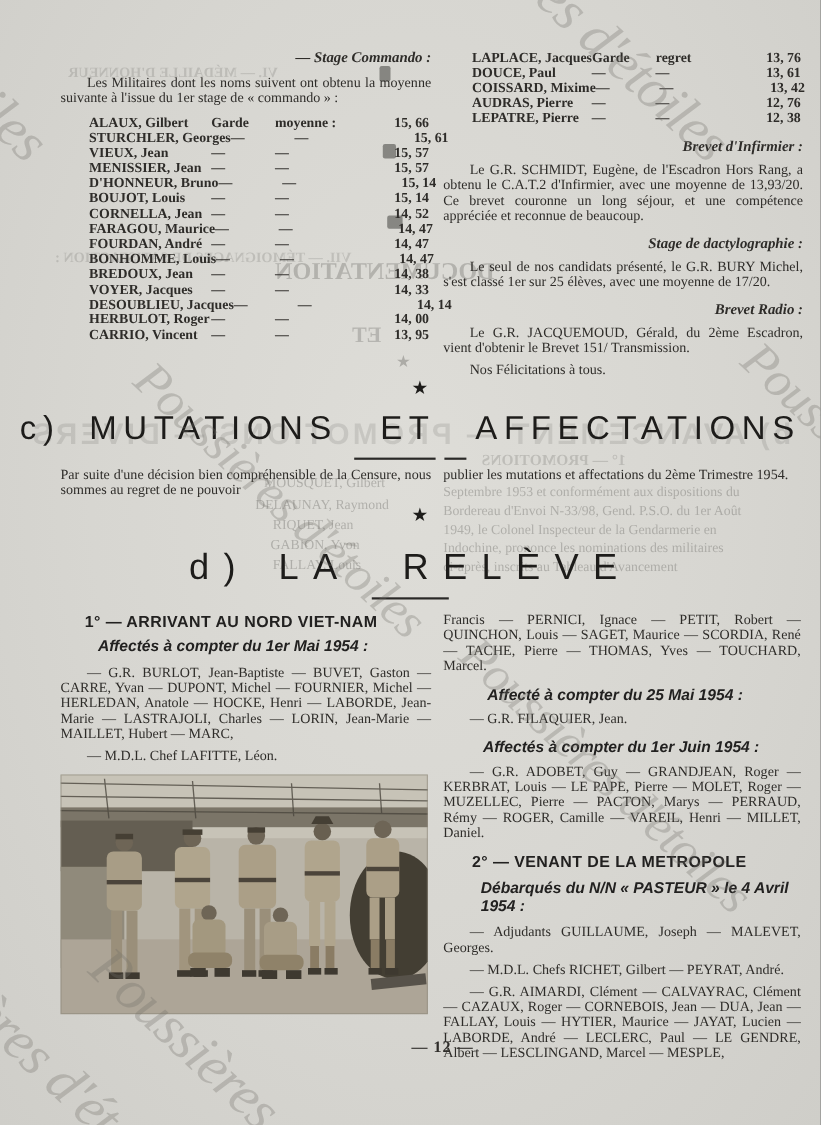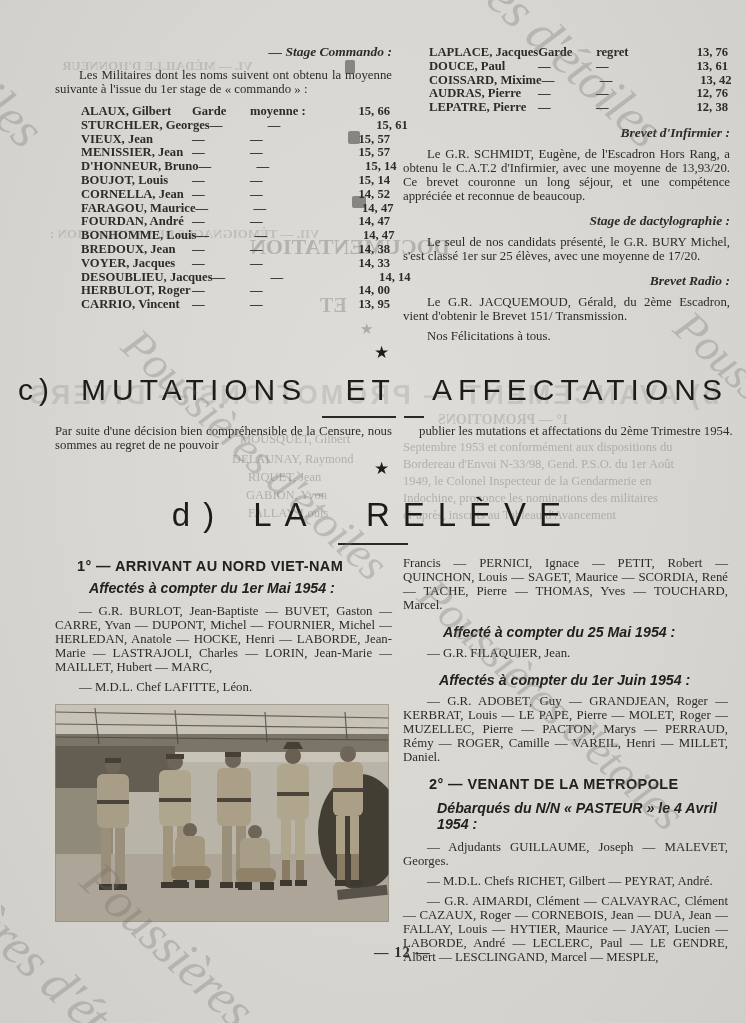--- a/index.html
+++ b/index.html
@@ -267,21 +267,21 @@
       <span class="label">c)</span><span>MUTATIONS ET AFFECTATIONS</span>
       <div class="rule-wrap">
         <div class="rule-seg" style="width:74px;"></div>
         <div class="rule-seg" style="width:20px;"></div>
       </div>
     </div>
 
     <div class="abs" style="left:55px;top:424px;width:337px;">
       <p class="body">Par suite d'une décision bien compréhensible de la Censure, nous sommes au regret de ne pouvoir</p>
     </div>
-    <div class="abs" style="left:403px;top:424px;width:325px;margin-left:16px;">
+    <div class="abs" style="left:403px;top:424px;width:325px;">
       <p class="body">publier les mutations et affectations du 2ème Trimestre 1954.</p>
     </div>
 
     <div class="star" style="left:374px;top:458px;">★</div>
 
     <div class="bigheading h-rel" style="top:496px;">
       <span class="label">d)</span><span>LA RELÈVE</span>
       <div class="rule-wrap">
         <div class="rule-seg" style="width:70px;"></div>
       </div>

